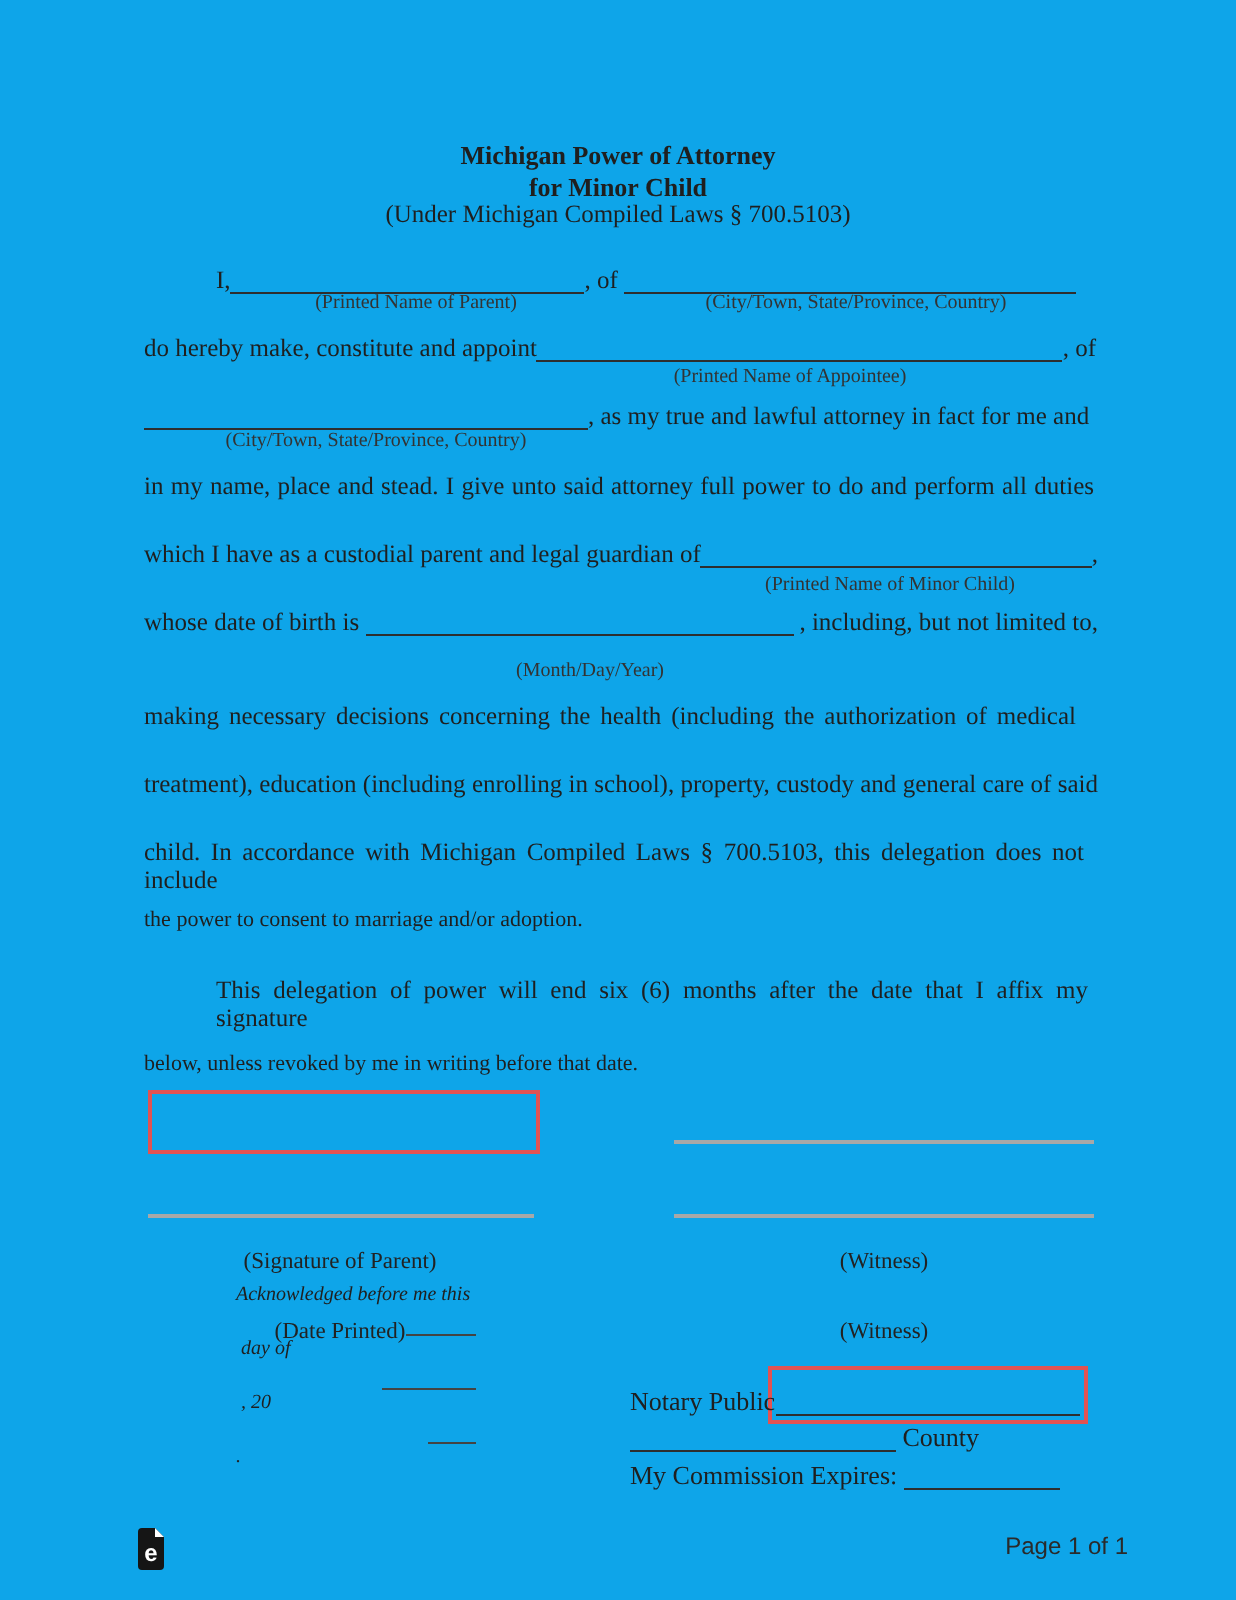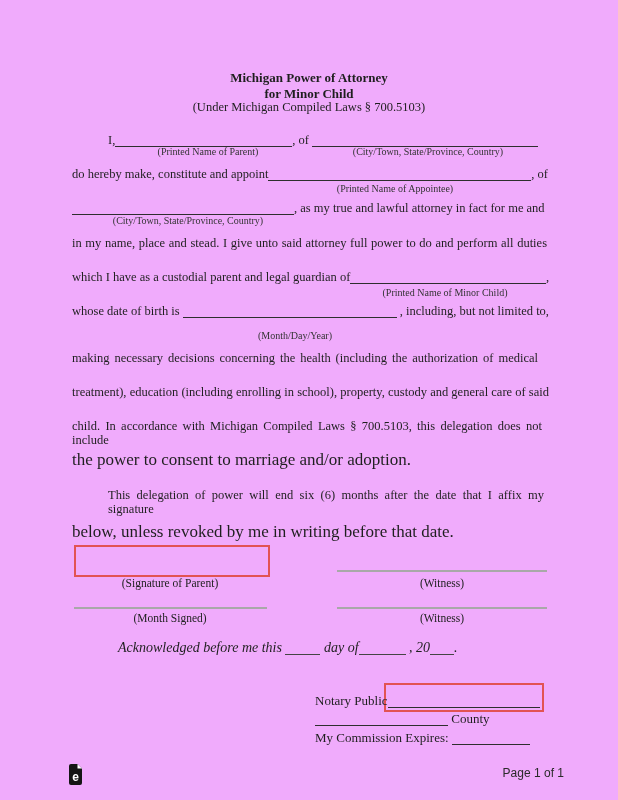--- a/index.html
+++ b/index.html
@@ -1,37 +1,37 @@
 <!DOCTYPE html>
 <html><head>
 <meta charset="utf-8">
 <style>
   html,body{margin:0;padding:0;background:#ffffff;}
   .page{
-    position:relative;width:618px;height:800px;background:#f0abfc;
+    position:relative;width:618px;height:800px;background:#0ea5e9;
     font-family:"Liberation Serif","DejaVu Serif",serif;color:#1f1f1f;overflow:hidden;
   }
   .abs{position:absolute;}
   
   .title{position:absolute;left:0;width:618px;text-align:center;font-weight:bold;font-size:13px;line-height:14px;}
   .subtitle{position:absolute;left:0;width:618px;text-align:center;font-size:12.5px;line-height:14px;}
   
   .fline{position:absolute;display:flex;align-items:baseline;white-space:pre;font-size:12.5px;line-height:14px;}
   .blank{display:inline-block;border-bottom:1px solid #2e2e2e;height:12px;align-self:flex-end;}
   .fill{flex:1;}
   
-  .pline{position:absolute;font-size:17px;line-height:14px;white-space:nowrap;}
+  .pline{position:absolute;font-size:11px;line-height:14px;white-space:nowrap;}
   .jline{position:absolute;font-size:12.5px;line-height:14px;text-align:justify;text-align-last:justify;}
   
   .flabel{position:absolute;transform:translateX(-50%);font-size:10px;color:#333;white-space:nowrap;}
   
-  .slabel{position:absolute;transform:translateX(-50%);font-size:11.5px;color:#222;white-space:nowrap;}
+  .slabel{position:absolute;transform:translateX(-50%);font-size:11.5px;color:#222;white-space:nowrap;margin-top:48px;}
   .grayline{position:absolute;height:2px;background:#a8a8a8;}
   .redbox{position:absolute;border:2px solid #e25353;background:transparent;}
-  .ack{font-style:italic;font-size:14px;}
+  .ack{font-style:italic;font-size:10px;flex-direction:column;}
   .ack .blank{border-bottom-color:#444;}
   .notline{font-size:13px;}
   .pagenum{position:absolute;font-family:"Liberation Sans","DejaVu Sans",sans-serif;font-size:12px;color:#2a2a2a;}
 </style>
 </head>
 <body>
 
 <div class="page">
 
   <div class="title" style="top:71px">Michigan Power of Attorney</div>
@@ -84,21 +84,21 @@
   <div class="jline" style="left:108px;width:436px;top:488px">This delegation of power will end six (6) months after the date that I affix my signature</div>
   <div class="pline" style="left:72px;top:525px">below, unless revoked by me in writing before that date.</div>
 
   <div class="redbox" style="left: 74px; top: 545px; width: 192px; height: 28px; border-color: rgb(226, 83, 83);"></div>
   <div class="slabel" style="left:170px;top:577px">(Signature of Parent)</div>
 
   <div class="grayline" style="left:337px;top:570px;width:210px"></div>
   <div class="slabel" style="left:442px;top:577px">(Witness)</div>
 
   <div class="grayline" style="left:74px;top:607px;width:193px"></div>
-  <div class="slabel" style="left:170px;top:612px">(Month Signed)</div>
+  <div class="slabel" style="left:170px;top:612px">(Date Printed)</div>
 
   <div class="grayline" style="left:337px;top:607px;width:210px"></div>
   <div class="slabel" style="left:442px;top:612px">(Witness)</div>
 
   <div class="fline ack" style="left:118px;top:641px">
     <span>Acknowledged before me this </span>
     <span class="blank" style="width:35px"></span>
     <span> day of</span>
     <span class="blank" style="width:47px"></span>
     <span> , 20</span>

